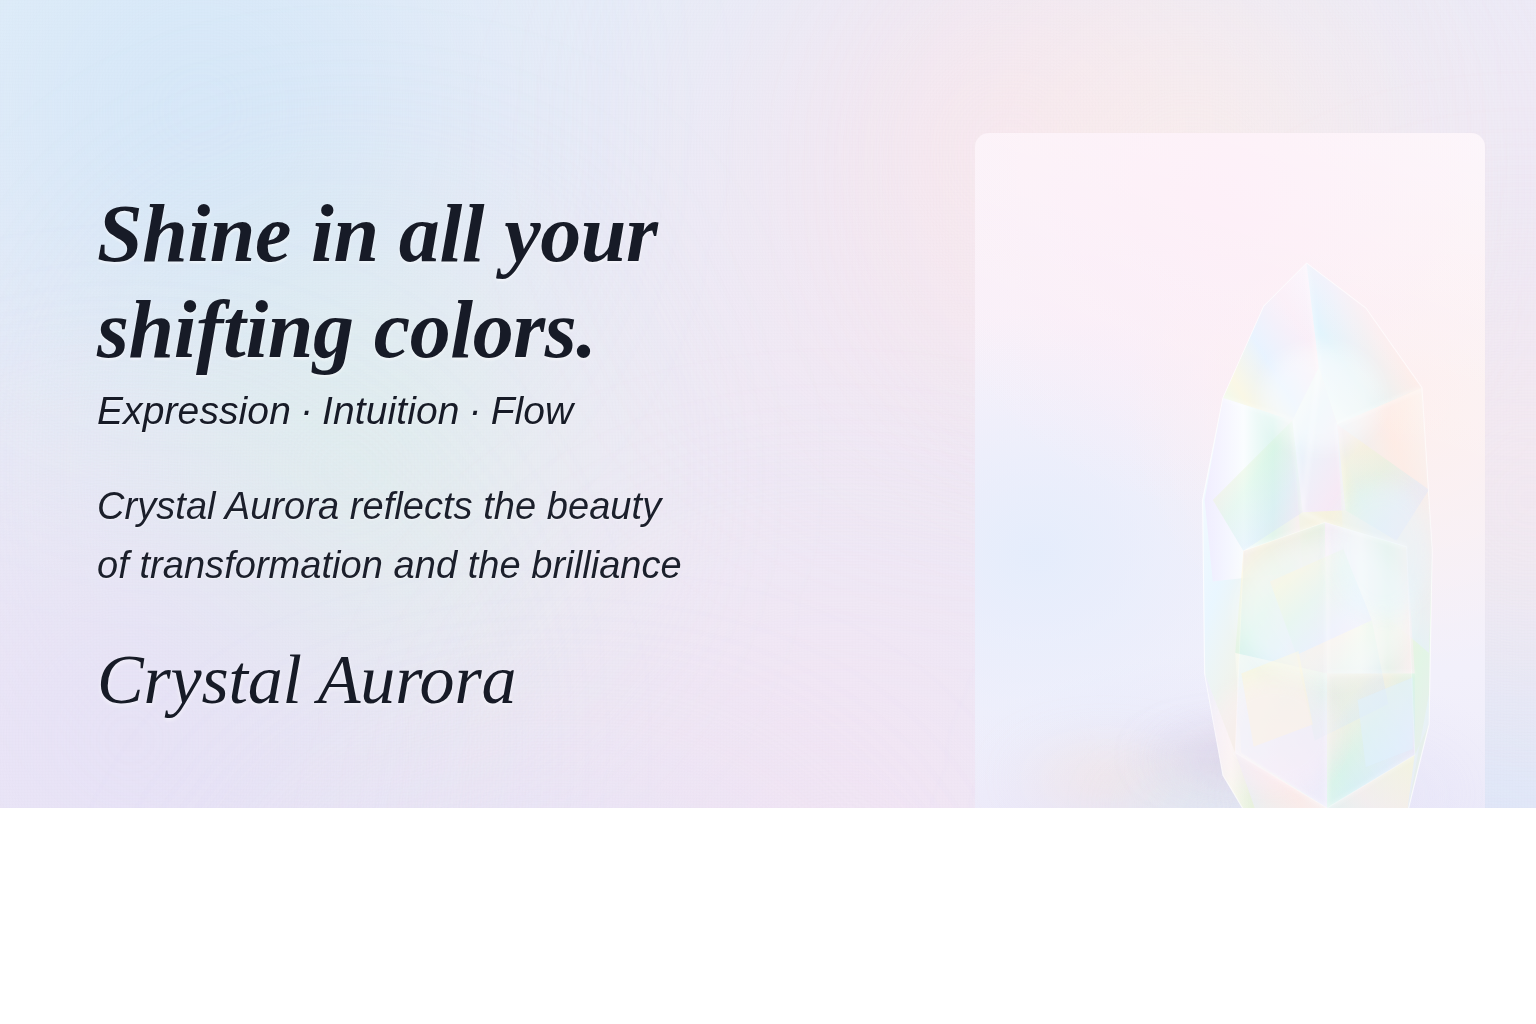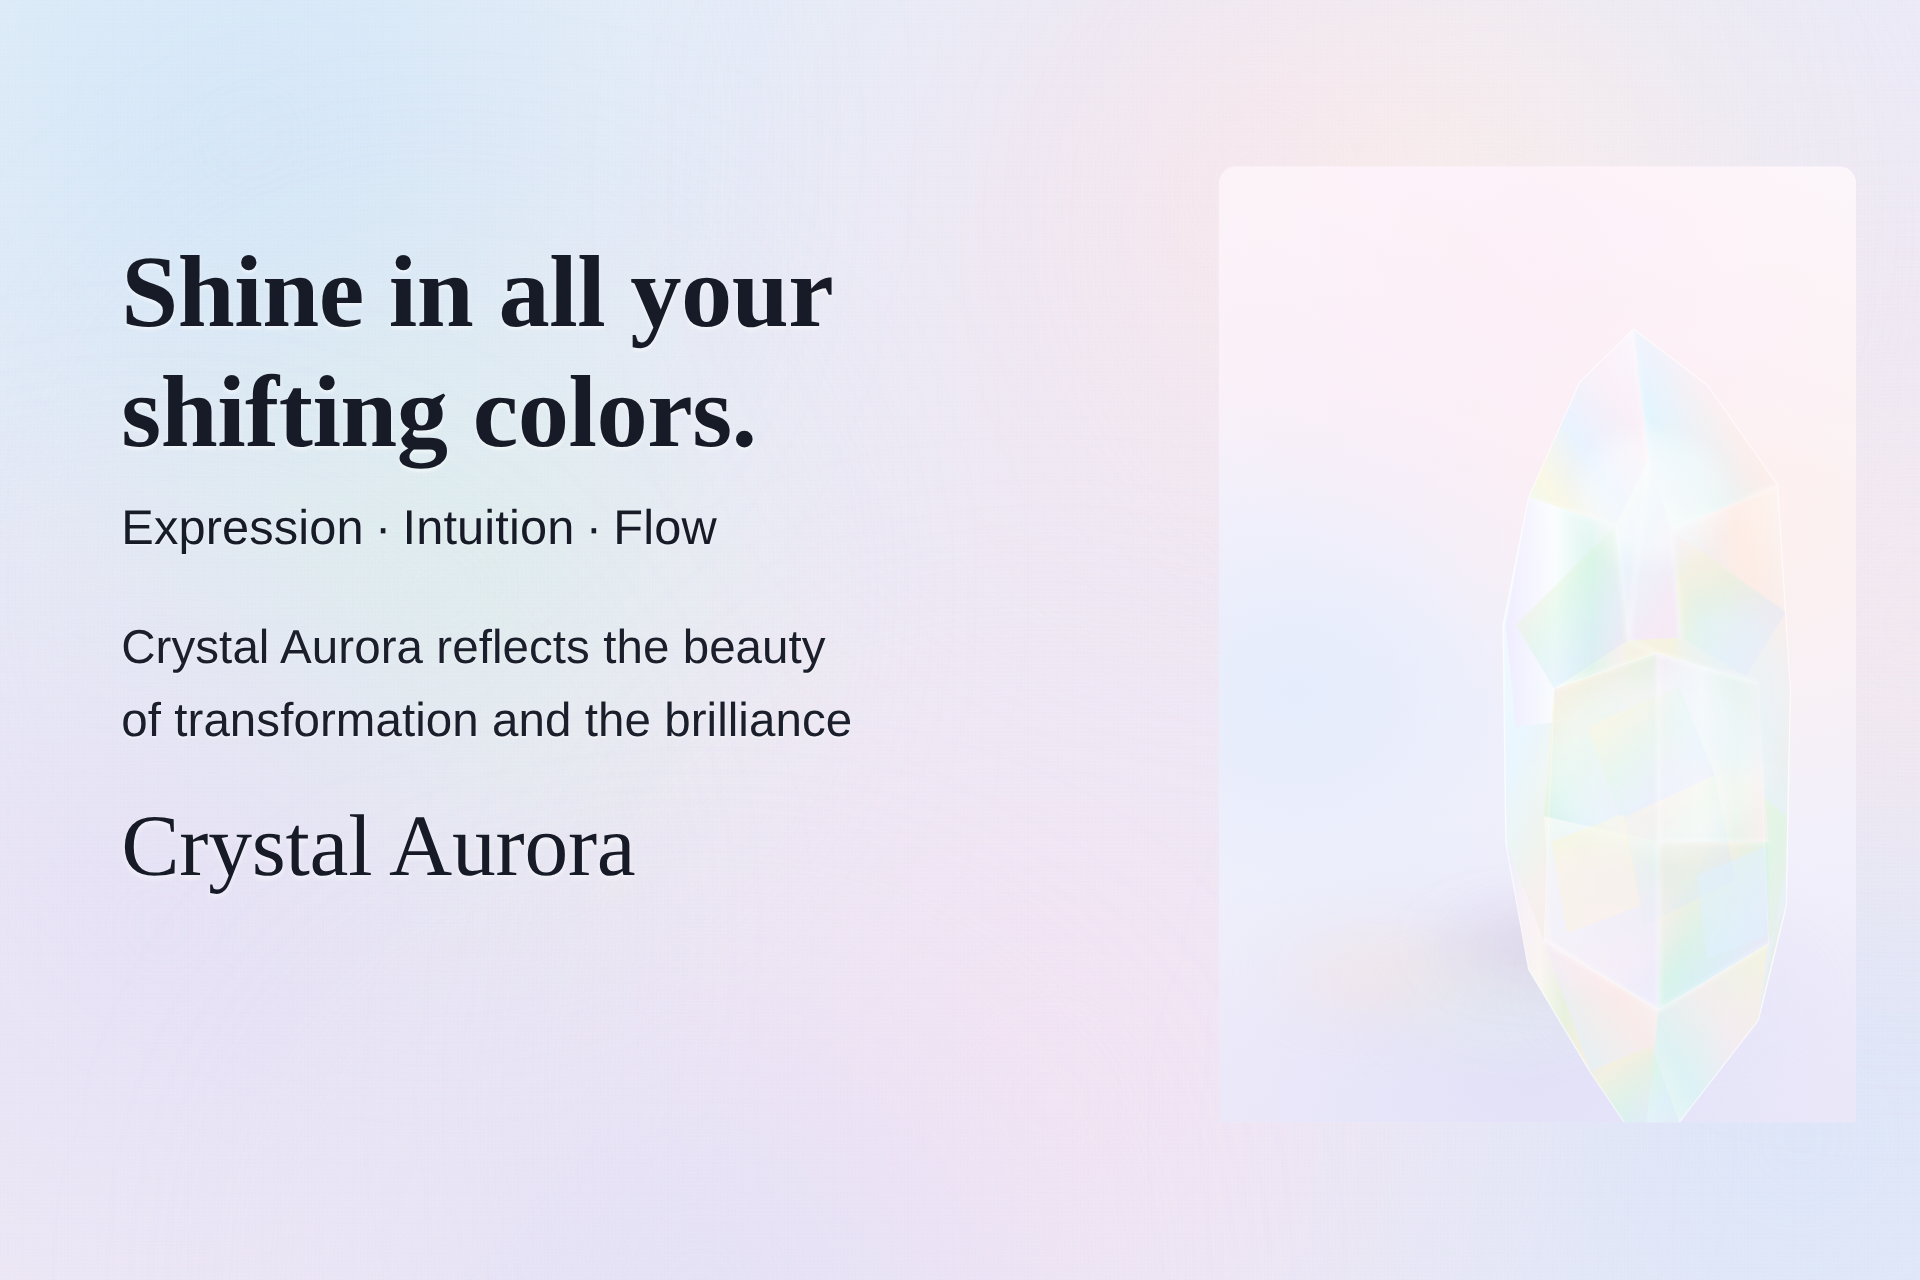--- a/index.html
+++ b/index.html
@@ -7,23 +7,24 @@
 
   html, body {
     width:1536px; height:1024px;
     overflow:hidden;
     font-family:"Liberation Sans", sans-serif;
   }
 
   
   #stage{
     position:relative;
-    width:1536px; height:1024px;
+    width:1536px; height:808px;
     background:#eaeaf6;
     overflow:hidden;
+    font-style:italic;
   }
 
   
   .bg-base{
     position:absolute; inset:0;
     background:
       linear-gradient(160deg,#e4eff9 0%, #e8ecf8 22%, #efeaf6 48%, #eee9f6 70%, #e7eaf8 100%);
   }
   .bg-blob{ position:absolute; border-radius:50%; filter:blur(110px); }
 
@@ -59,21 +60,21 @@
   .headline{
     font-family:"Liberation Serif", serif;
     font-size:82px;
     line-height:1.17;
     letter-spacing:-.4px;
     color:#171b27;
     text-shadow:0 2px 3px rgba(255,255,255,.55);
   }
 
   .kicker{
-    margin-top:24px;
+    margin-top:12px;
     font-size:39px;
     font-weight:400;
     line-height:1.1;
     color:#171b27;
     letter-spacing:.1px;
     text-shadow:0 1px 2px rgba(255,255,255,.5);
   }
   .kicker .dot{ padding:0 9px; }
 
   .body-copy{
@@ -81,21 +82,21 @@
     font-size:38px;
     font-weight:400;
     line-height:1.56;
     color:#1b1f2b;
     letter-spacing:.05px;
     text-shadow:0 1px 2px rgba(255,255,255,.5);
   }
   .body-copy span{ display:block; }
 
   .brand{
-    margin-top:36px;
+    margin-top:50px;
     font-family:"Liberation Serif", serif;
     font-size:70px;
     line-height:1;
     color:#171b27;
     letter-spacing:-.2px;
     text-shadow:0 2px 4px rgba(255,255,255,.6);
   }
 
   
   .panel{

